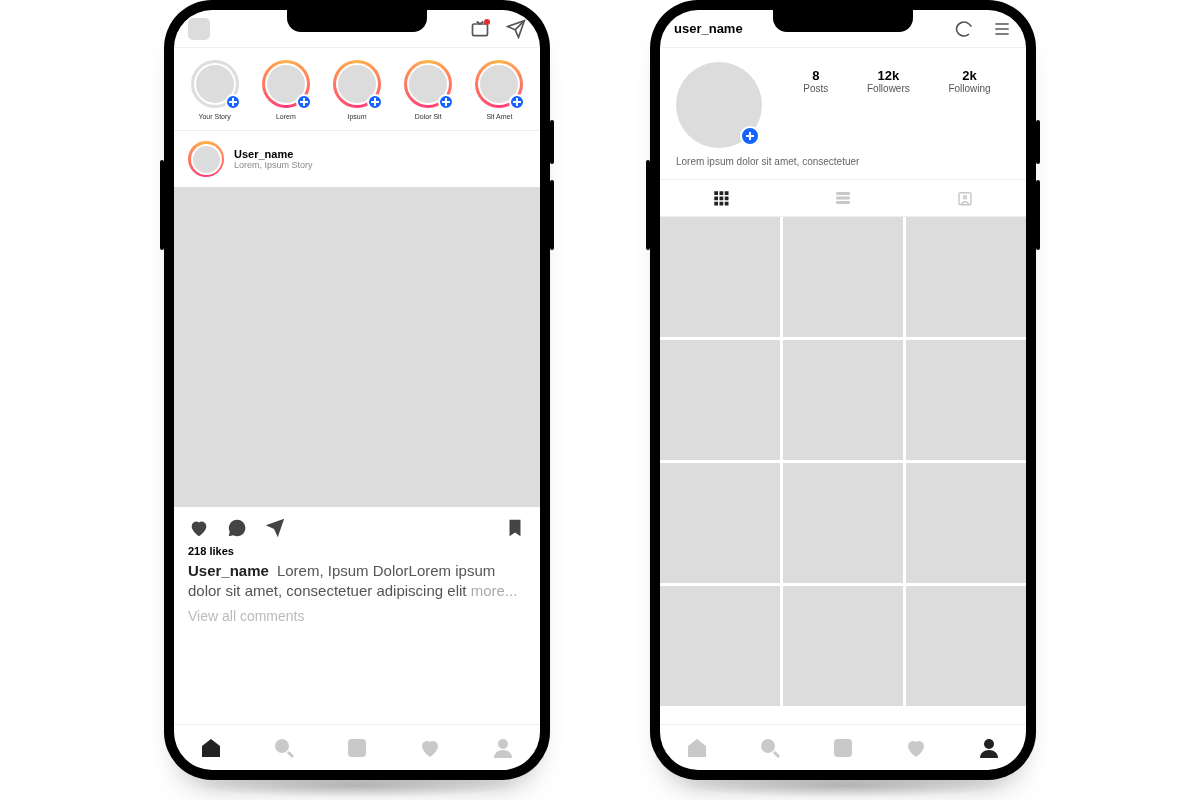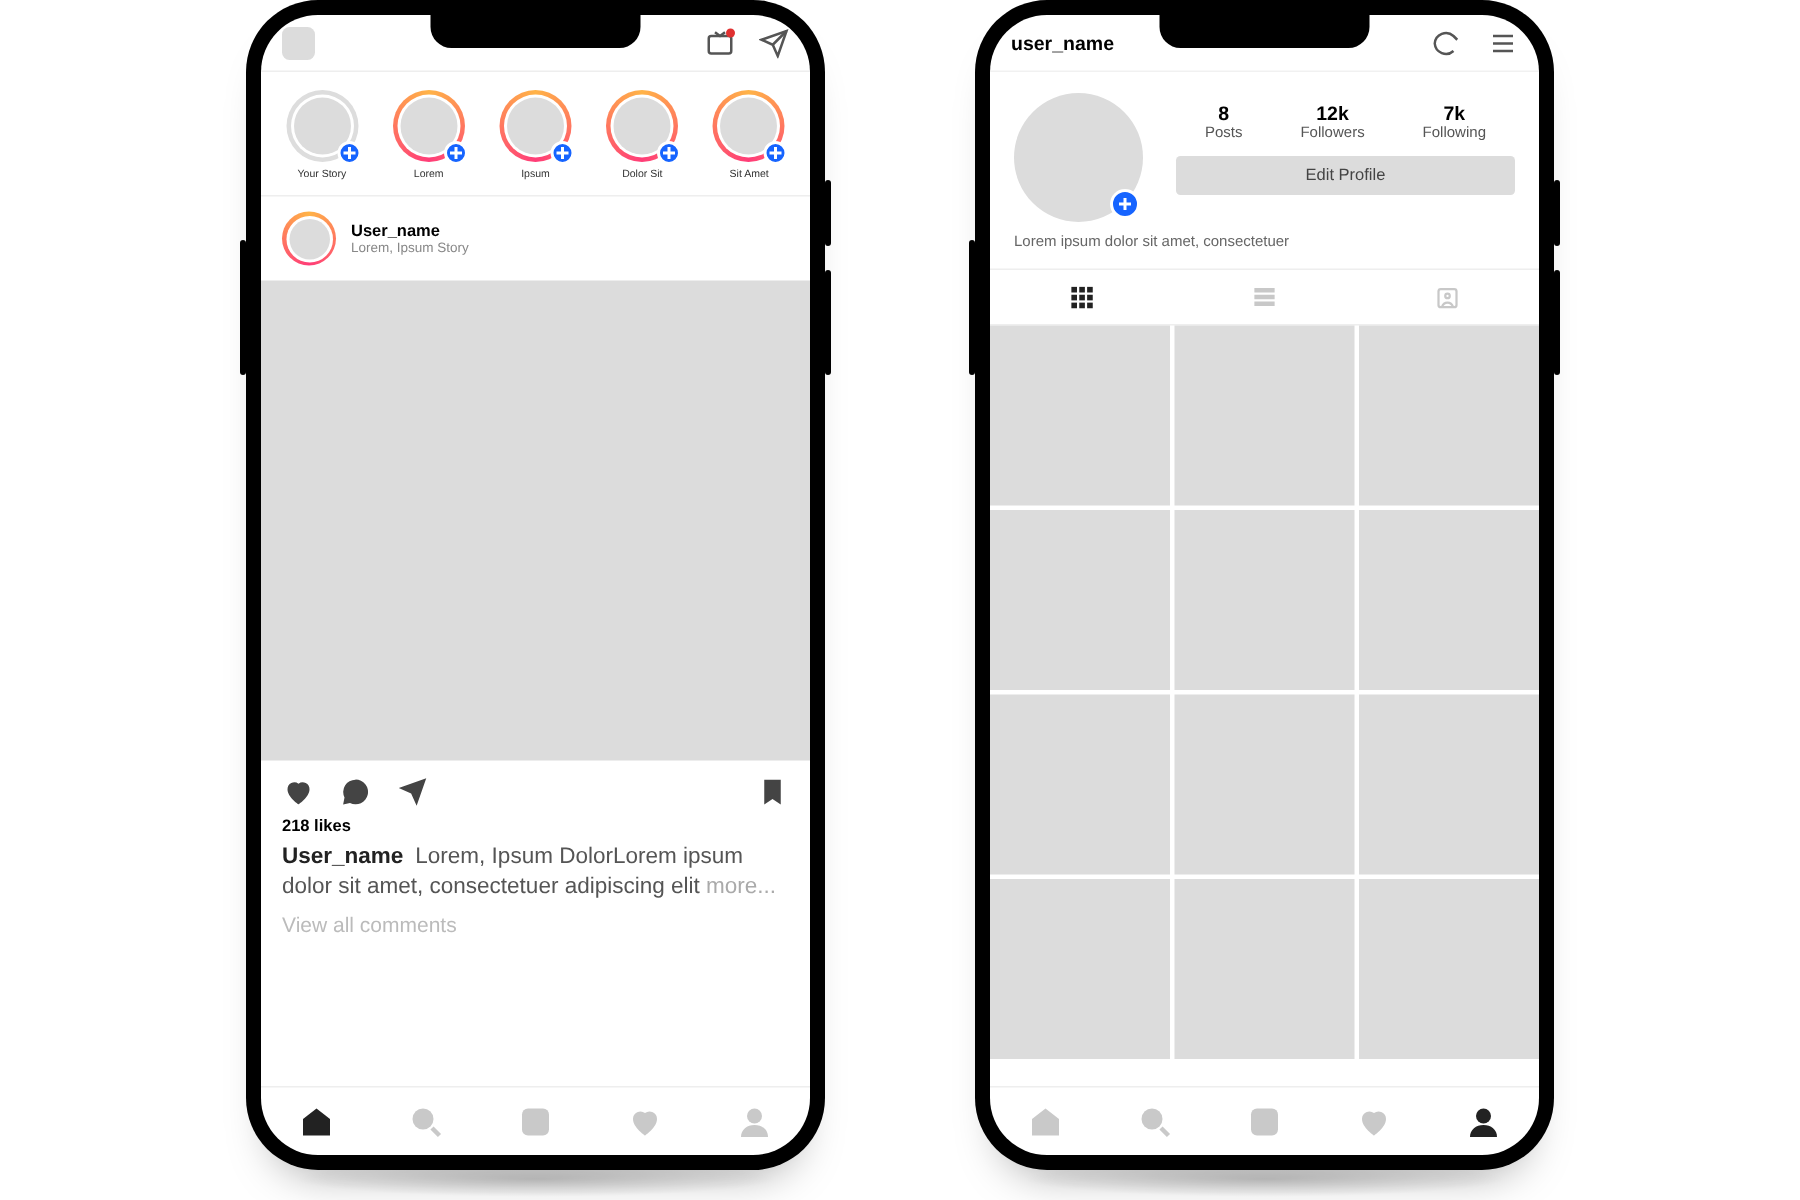--- a/index.html
+++ b/index.html
@@ -332,25 +332,24 @@
         <div class="statrow">
           <div class="stat">
             <div class="n">8</div>
             <div class="l">Posts</div>
           </div>
           <div class="stat">
             <div class="n">12k</div>
             <div class="l">Followers</div>
           </div>
           <div class="stat">
-            <div class="n">7k</div>
+            <div class="n">2k</div>
             <div class="l">Following</div>
           </div>
         </div>
-        <div class="editbtn">Edit Profile</div>
       </div>
     </div>
 
     <div class="bio">
       <div class="bt">Lorem ipsum dolor sit amet, consectetuer</div>
     </div>
 
     <div class="ptabs">
       <div class="ptab active">
         <div class="ic"><svg viewBox="0 0 24 24" fill="currentColor">

